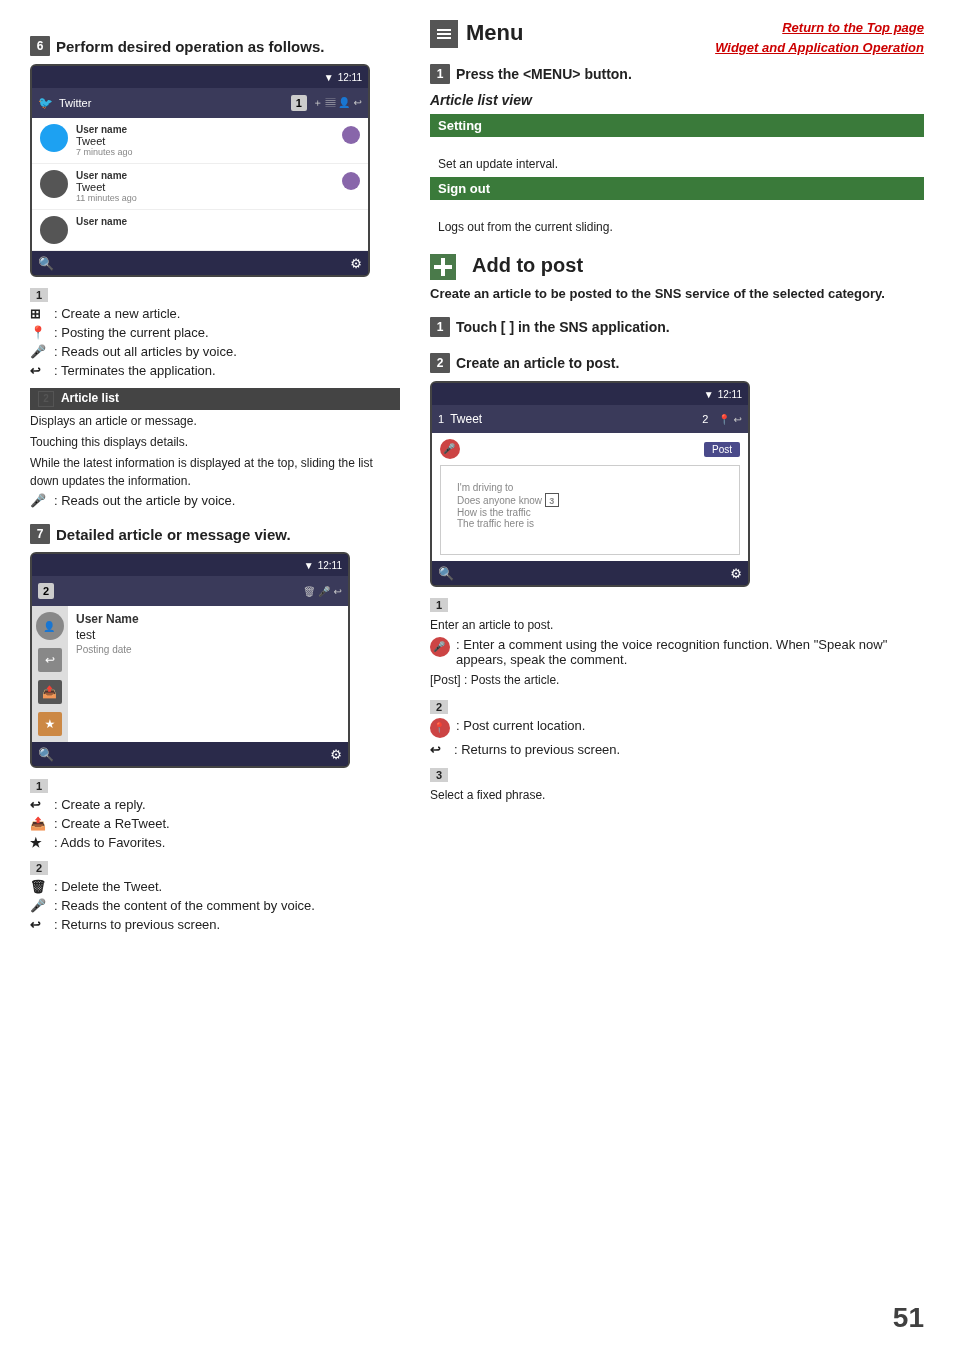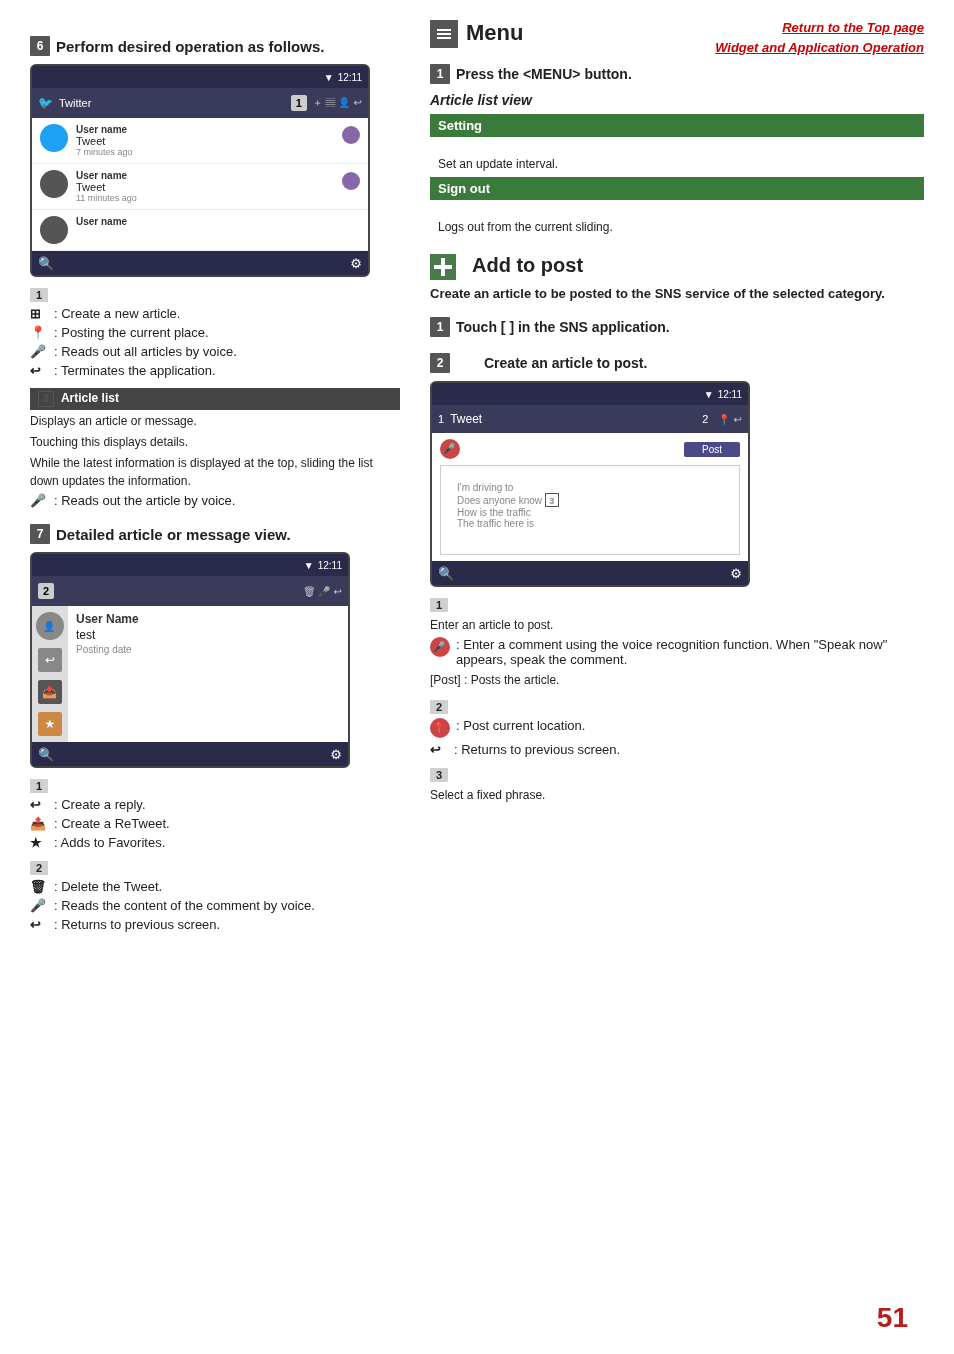--- a/index.html
+++ b/index.html
@@ -362,31 +362,31 @@
       align-items: center;
       justify-content: center;
       font-size: 12px;
       color: #fff;
     }
 
     
     .page-number {
       position: absolute;
       bottom: 20px;
-      right: 46px;
+      right: 30px;
       font-size: 28px;
       font-weight: bold;
-      color: #b91c1c;
+      color: #404040;
     }
 
     .post-btn {
       background: #4a4a8a;
       color: #fff;
       font-size: 10px;
-      padding: 2px 18px;
+      padding: 2px 8px;
       border: none;
       border-radius: 2px;
     }
 
     .mic-icon {
       display: inline-block;
       width: 20px;
       height: 20px;
       background: #c44;
       border-radius: 50%;
@@ -648,21 +648,21 @@
       </div>
       <p class="add-to-post-desc">Create an article to be posted to the SNS service of the selected category.</p>
 
       <div class="main-section-heading">
         <div class="step-circle">1</div>
         <span style="font-weight:bold; font-size:14px;">Touch [  ] in the SNS application.</span>
       </div>
 
       <div class="main-section-heading">
         <div class="step-circle">2</div>
-        <span style="font-weight:bold; font-size:14px;margin-left:28px;">Create an article to post.</span>
+        <span style="font-weight:bold; font-size:14px;">Create an article to post.</span>
       </div>
 
       <div class="device-screen2">
         <div class="screen-statusbar">
           <span>▼</span>
           <span style="margin-left:4px;">12:11</span>
         </div>
         <div class="compose-header">
           <div class="num-badge">1</div>
           <span style="flex:1; color:#fff; font-size:12px;">Tweet</span>

